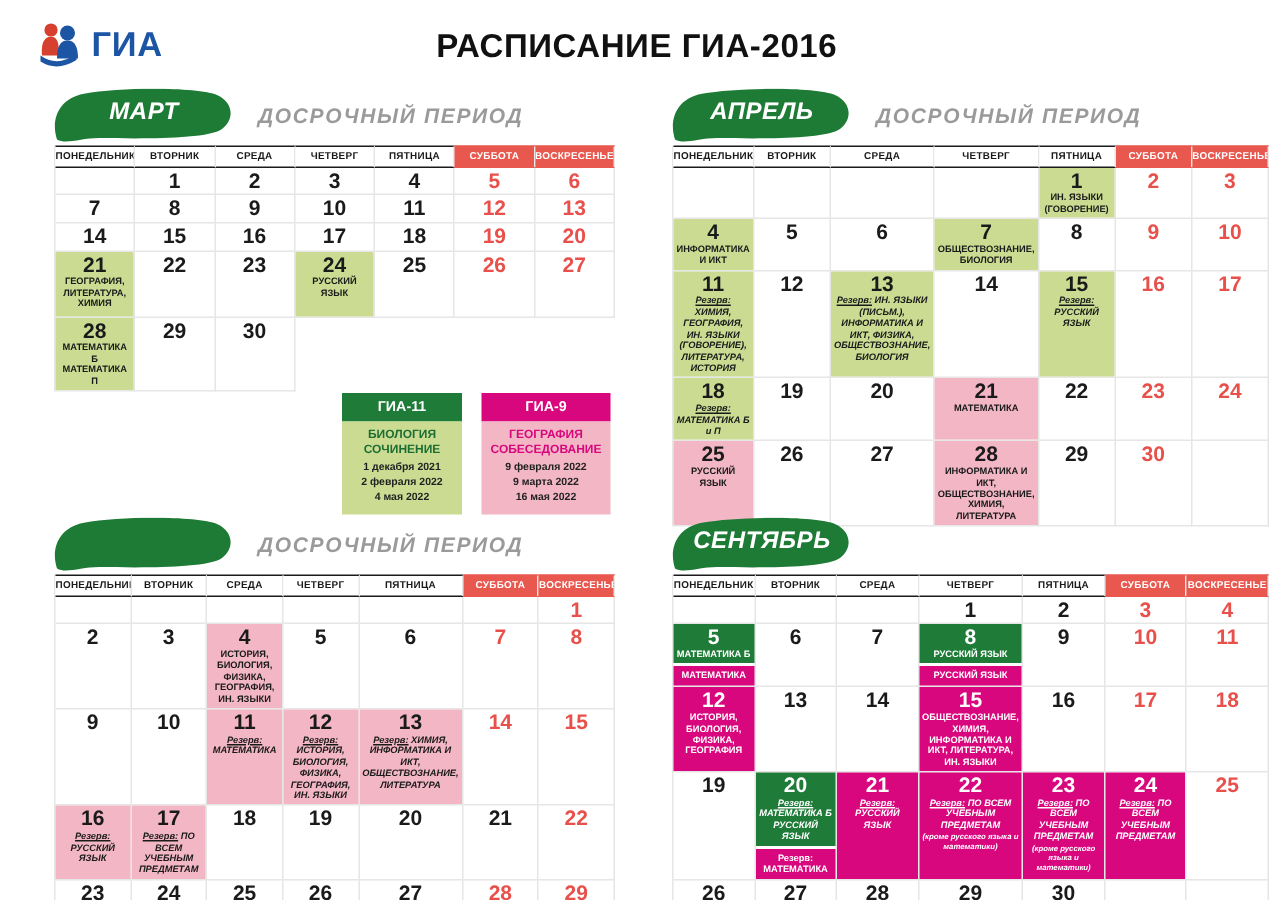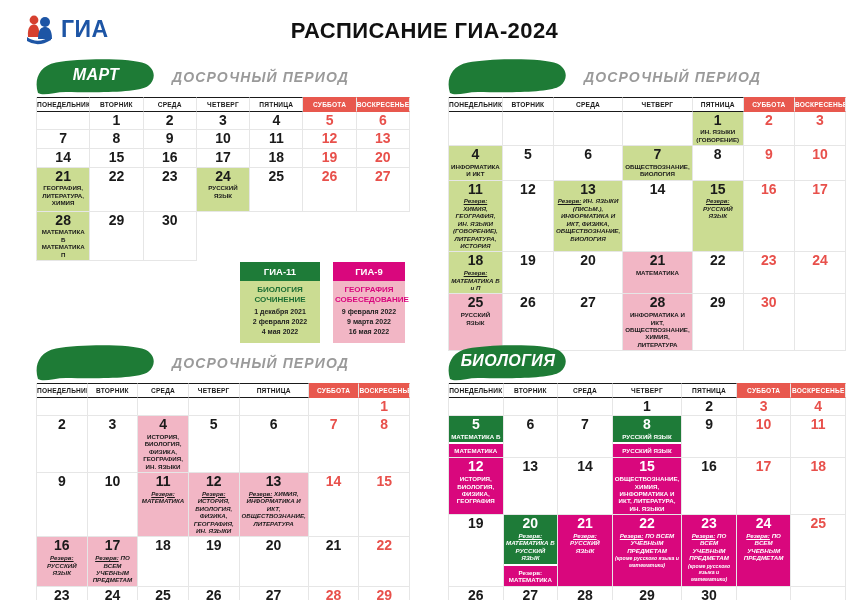--- a/index.html
+++ b/index.html
@@ -43,23 +43,23 @@
   .w .num{color:var(--red);}
   .dg .num,.m .num{color:#fff;}
   .subj{font-size:6.2px;font-weight:bold;line-height:1.2;margin-top:1px;white-space:pre-line;}
   .subj.it{font-style:italic;}
   .res{font-style:italic;text-decoration:underline;}
   .note{font-size:5.2px;font-style:italic;font-weight:bold;line-height:1.25;margin-top:1px;}
   .strip{background:var(--magenta);color:#fff;font-size:6.2px;font-weight:bold;text-align:center;
          padding:3px 1px;margin-top:2px;line-height:1.15;}
 
   
-  .legend{position:absolute;left:240px;top:262px;display:flex;gap:13px;}
+  .legend{position:absolute;left:228px;top:262px;display:flex;gap:13px;}
   .lg-box{width:80px;text-align:center;}
-  .lg-box.g9{width:72px;}
+  .lg-box.g9{width:86px;}
   .lg-head{color:#fff;font-weight:bold;font-size:9.5px;padding:4px 0;}
   .g11 .lg-head{background:var(--dgreen);}
   .g9  .lg-head{background:var(--magenta);}
   .lg-body{padding:4px 2px 5px;}
   .g11 .lg-body{background:var(--green);}
   .g9  .lg-body{background:var(--pink);}
   .lg-sub{font-weight:bold;font-size:8px;line-height:1.2;margin-bottom:3px;}
   .g11 .lg-sub{color:#1d6e34;}
   .g9  .lg-sub{color:var(--magenta);}
   .lg-date{font-size:7px;font-weight:bold;line-height:1.45;color:#222;}
@@ -73,21 +73,21 @@
     <svg width="34" height="32" viewBox="0 0 34 32">
       <path d="M3 24 Q14 32 27 23 L27 27 Q14 35 3 28 Z" fill="#1d55a5"></path>
       <circle cx="10" cy="7" r="4.4" fill="#d6402f"></circle>
       <path d="M4 24 C3 13 7.5 11.5 10 11.5 C12.5 11.5 16 13 15 24 Z" fill="#d6402f"></path>
       <circle cx="21" cy="9" r="5" fill="#1d55a5"></circle>
       <path d="M14 26 C14 15.5 18 14 21 14 C24 14 28 15.5 28 26 Z" fill="#1d55a5"></path>
     </svg>
     <span class="logo-text">ГИА</span>
   </div>
 
-  <div class="title">РАСПИСАНИЕ ГИА-2024</div>
+  <div class="title">РАСПИСАНИЕ ГИА-2016</div>
 
   <section class="cal cal-0">
     <div class="calhead">
       <div class="banner">
         <svg width="120" height="36" viewBox="0 0 120 36">
           <path d="M2 34 C-2 22 2 7 20 3.5 C45 -1 96 -1 109 4.5 C119 9 121 20 112 27 C102 34 58 33.5 30 33 C18 33 8 37.5 2 34 Z" fill="#1e7b36"></path>
         </svg>
         <div class="mn">МАРТ</div>
       </div>
       <div class="period">ДОСРОЧНЫЙ ПЕРИОД</div>
@@ -268,20 +268,21 @@
         </div>
       </div>
   </section>
 
   <section class="cal cal-1">
     <div class="calhead">
       <div class="banner">
         <svg width="120" height="36" viewBox="0 0 120 36">
           <path d="M2 34 C-2 22 2 7 20 3.5 C45 -1 96 -1 109 4.5 C119 9 121 20 112 27 C102 34 58 33.5 30 33 C18 33 8 37.5 2 34 Z" fill="#1e7b36"></path>
         </svg>
+        <div class="mn">АПРЕЛЬ</div>
       </div>
       <div class="period">ДОСРОЧНЫЙ ПЕРИОД</div>
     </div>
     <div class="grid">
         <div class="wd">ПОНЕДЕЛЬНИК</div>
         <div class="wd">ВТОРНИК</div>
         <div class="wd">СРЕДА</div>
         <div class="wd">ЧЕТВЕРГ</div>
         <div class="wd">ПЯТНИЦА</div>
         <div class="wd we">СУББОТА</div>
@@ -652,21 +653,21 @@
         </div>
       </div>
   </section>
 
   <section class="cal cal-3">
     <div class="calhead">
       <div class="banner">
         <svg width="120" height="36" viewBox="0 0 120 36">
           <path d="M2 34 C-2 22 2 7 20 3.5 C45 -1 96 -1 109 4.5 C119 9 121 20 112 27 C102 34 58 33.5 30 33 C18 33 8 37.5 2 34 Z" fill="#1e7b36"></path>
         </svg>
-        <div class="mn">БИОЛОГИЯ</div>
+        <div class="mn">СЕНТЯБРЬ</div>
       </div>
     </div>
     <div class="grid">
         <div class="wd">ПОНЕДЕЛЬНИК</div>
         <div class="wd">ВТОРНИК</div>
         <div class="wd">СРЕДА</div>
         <div class="wd">ЧЕТВЕРГ</div>
         <div class="wd">ПЯТНИЦА</div>
         <div class="wd we">СУББОТА</div>
         <div class="wd we">ВОСКРЕСЕНЬЕ</div>

